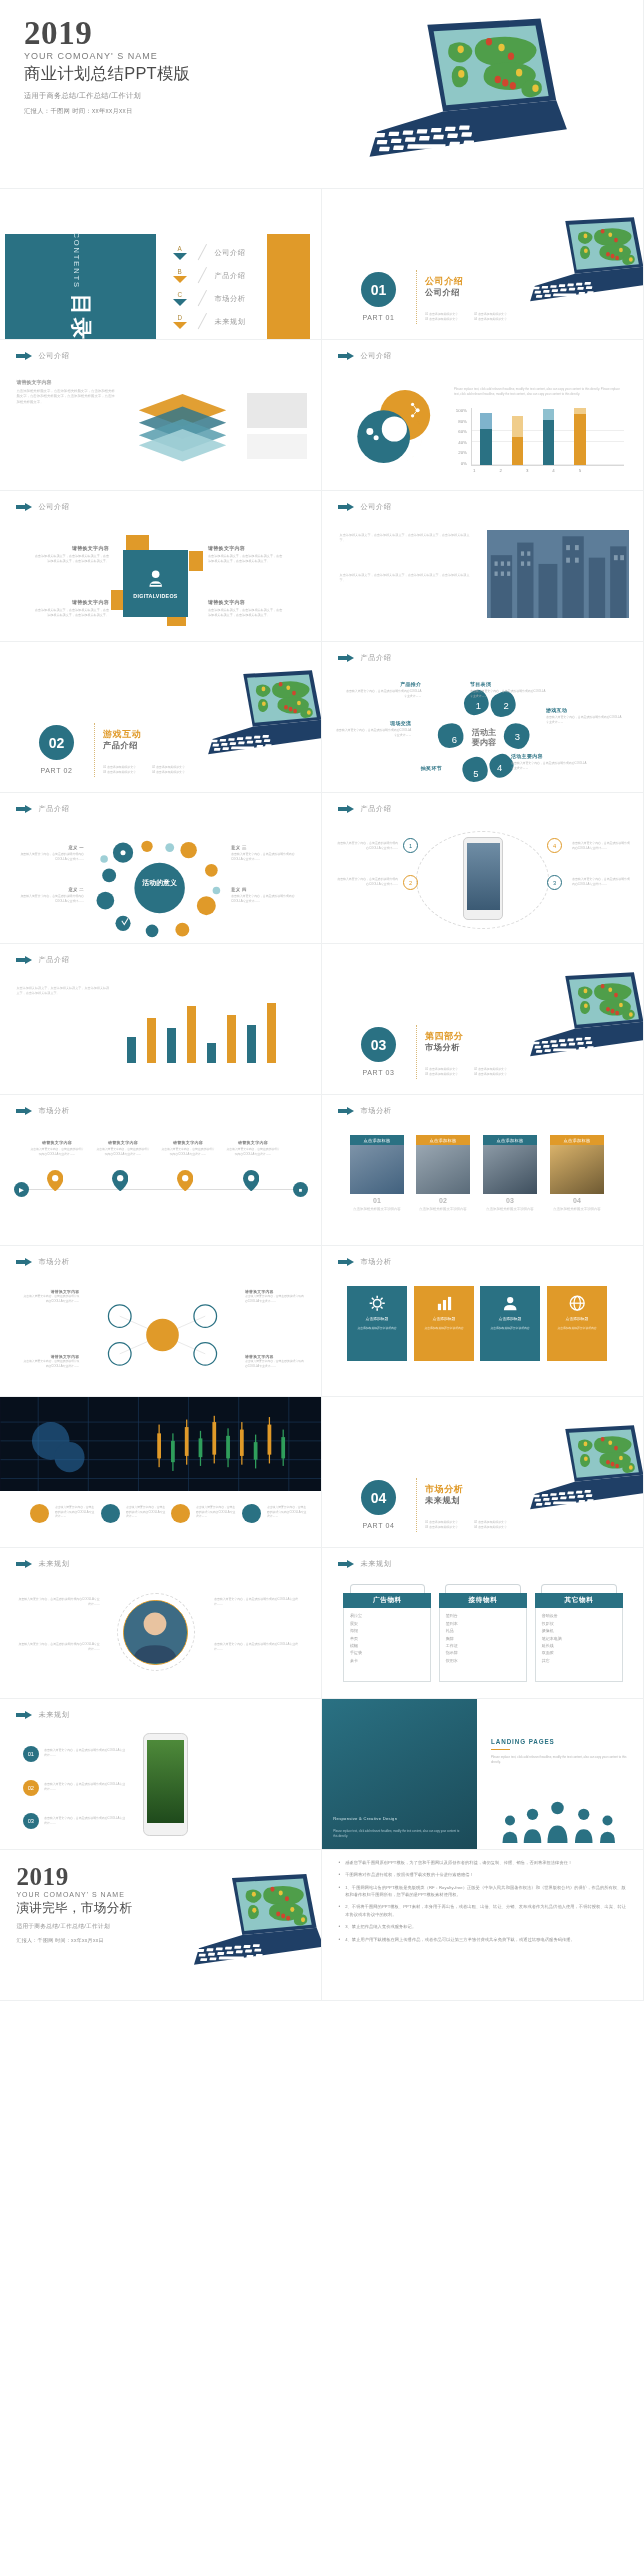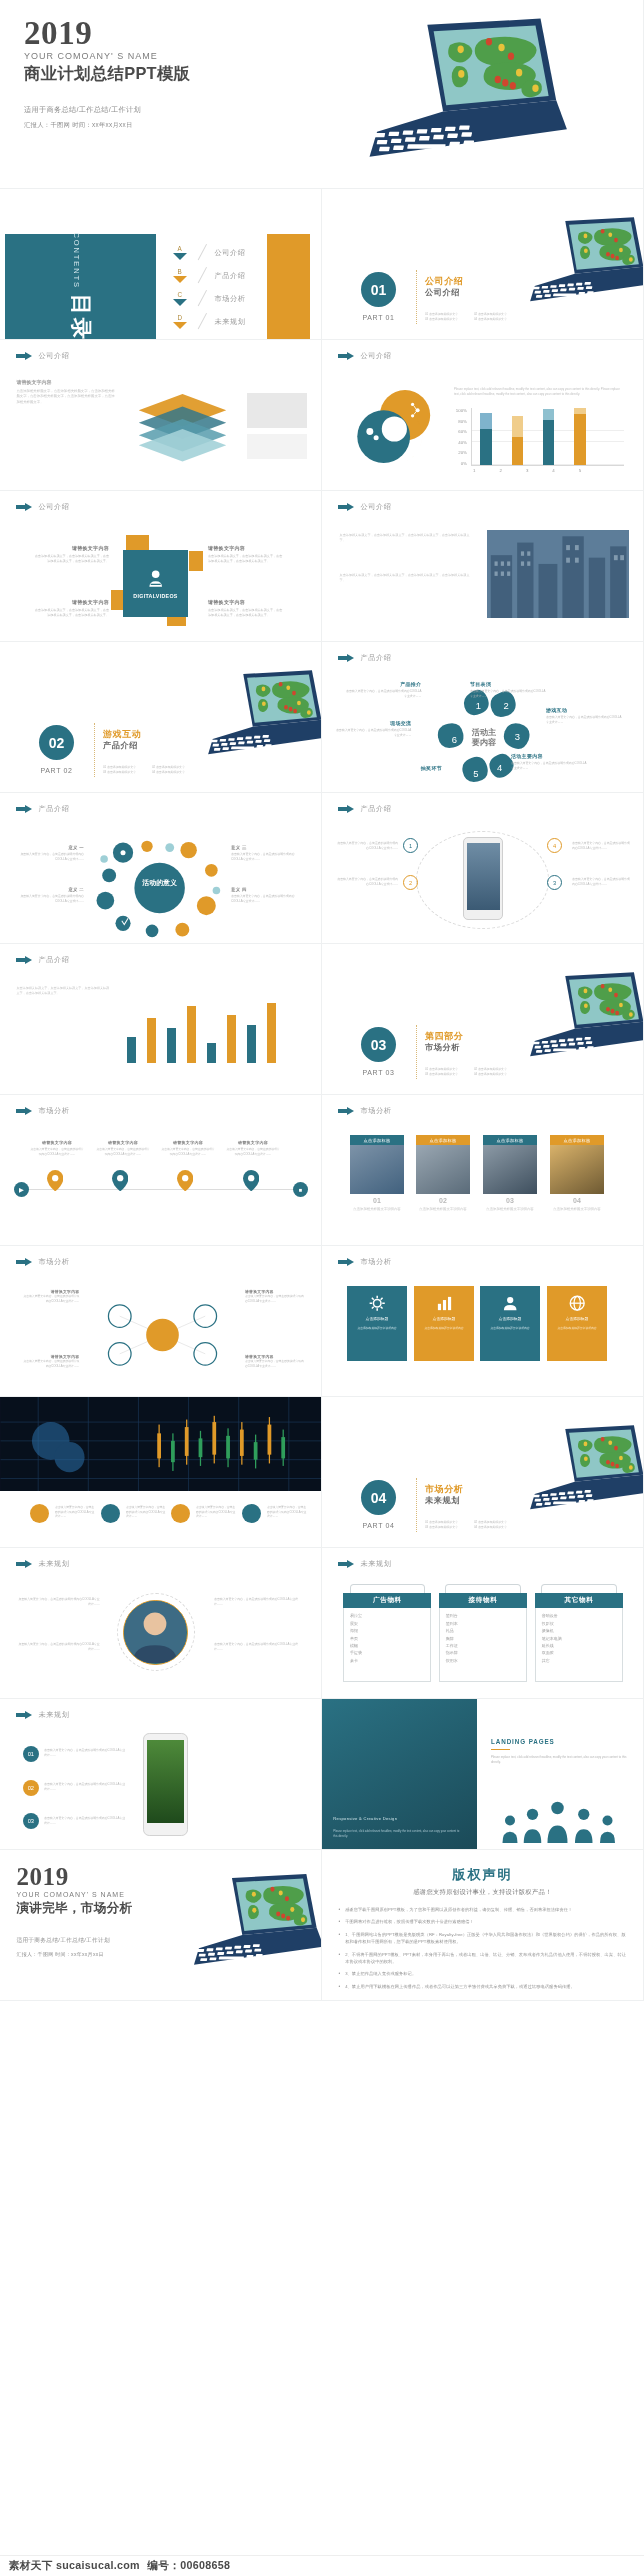--- a/index.html
+++ b/index.html
@@ -22,22 +22,22 @@
   }
   .slide.tall { height:189px; }
 
   
   .cover-txt { position:absolute; left:24px; top:17.6px; }
   .yr {
     font-family:"Liberation Serif","DejaVu Serif",serif;
     font-size:33px; font-weight:700; color:#4a4a4a; letter-spacing:0.6px; line-height:.95;
   }
   .comp { font-size:9px; color:#7c7c7c; letter-spacing:1px; margin-top:2.5px; }
-  .big-cn { font-size:16.4px; font-weight:700; color:#4a4a4a; letter-spacing:0.3px; margin-top:1.9px; }
-  .sub-cn { font-size:7.2px; color:#8d8d8d; margin-top:20px; letter-spacing:0.3px; }
+  .big-cn { font-size:16.4px; font-weight:400; color:#4a4a4a; letter-spacing:0.3px; margin-top:1.9px; }
+  .sub-cn { font-size:7.2px; color:#8d8d8d; margin-top:6px; letter-spacing:0.3px; }
   .meta-cn { font-size:6.3px; color:#8d8d8d; margin-top:5.7px; letter-spacing:0.3px; }
 
   
   .laptop { position:absolute; }
   .laptop svg { display:block; }
 
   
   .sec-head { position:absolute; left:16.4px; top:11.3px; display:flex; align-items:center; gap:5.7px; }
   .arrow-ico { width:16.4px; height:8.2px; position:relative; }
   .arrow-ico:before{ content:""; position:absolute; left:0; top:2.2px; width:10px; height:3.8px; background:#2a7183; }
@@ -1189,24 +1189,20 @@
               <rect x="144" y="222" width="16" height="7" rx="1" transform="skewX(-12)"></rect>
               <rect x="166" y="220" width="60" height="7" rx="1" transform="skewX(-12)"></rect>
               <rect x="232" y="216" width="16" height="7" rx="1" transform="skewX(-12)"></rect>
               <rect x="254" y="214" width="16" height="7" rx="1" transform="skewX(-12)"></rect>
             </g>
       </svg>
     </div>
   </div>
 
   <div class="slide" style="height:151px;">
-    <div style="padding-top:16.4px;">
-      <div class="cr-title">版权声明</div>
-      <div class="cr-sub">感谢您支持原创设计事业，支持设计版权产品！</div>
-    </div>
     <div class="cr-list">
       <div class="cr-li">
             <i>•</i>
             <p>感谢您下载千图网原创PPT模板，为了您和千图网以及原创作者的利益，请勿复制、传播、销售，否则将承担法律责任！</p>
           </div>
       <div class="cr-li">
             <i>•</i>
             <p>千图网将对作品进行维权，按照传播下载次数的十倍进行索赔赔偿！</p>
           </div>
       <div class="cr-li">
@@ -1223,19 +1219,15 @@
           </div>
       <div class="cr-li">
             <i>•</i>
             <p>4、禁止用户用下载模板在网上传播作品，或者作品可以让第三方单独付费或共享免费下载，或通过转移电话服务码传播。</p>
           </div>
     </div>
   </div>
 
 </div>
 
-  <div class="footer">
-    <span class="f1">素材天下 sucaisucal.com</span>
-    <span class="f2">编号：00608658</span>
-  </div>
 
 </div>
 
 
 </body></html>

